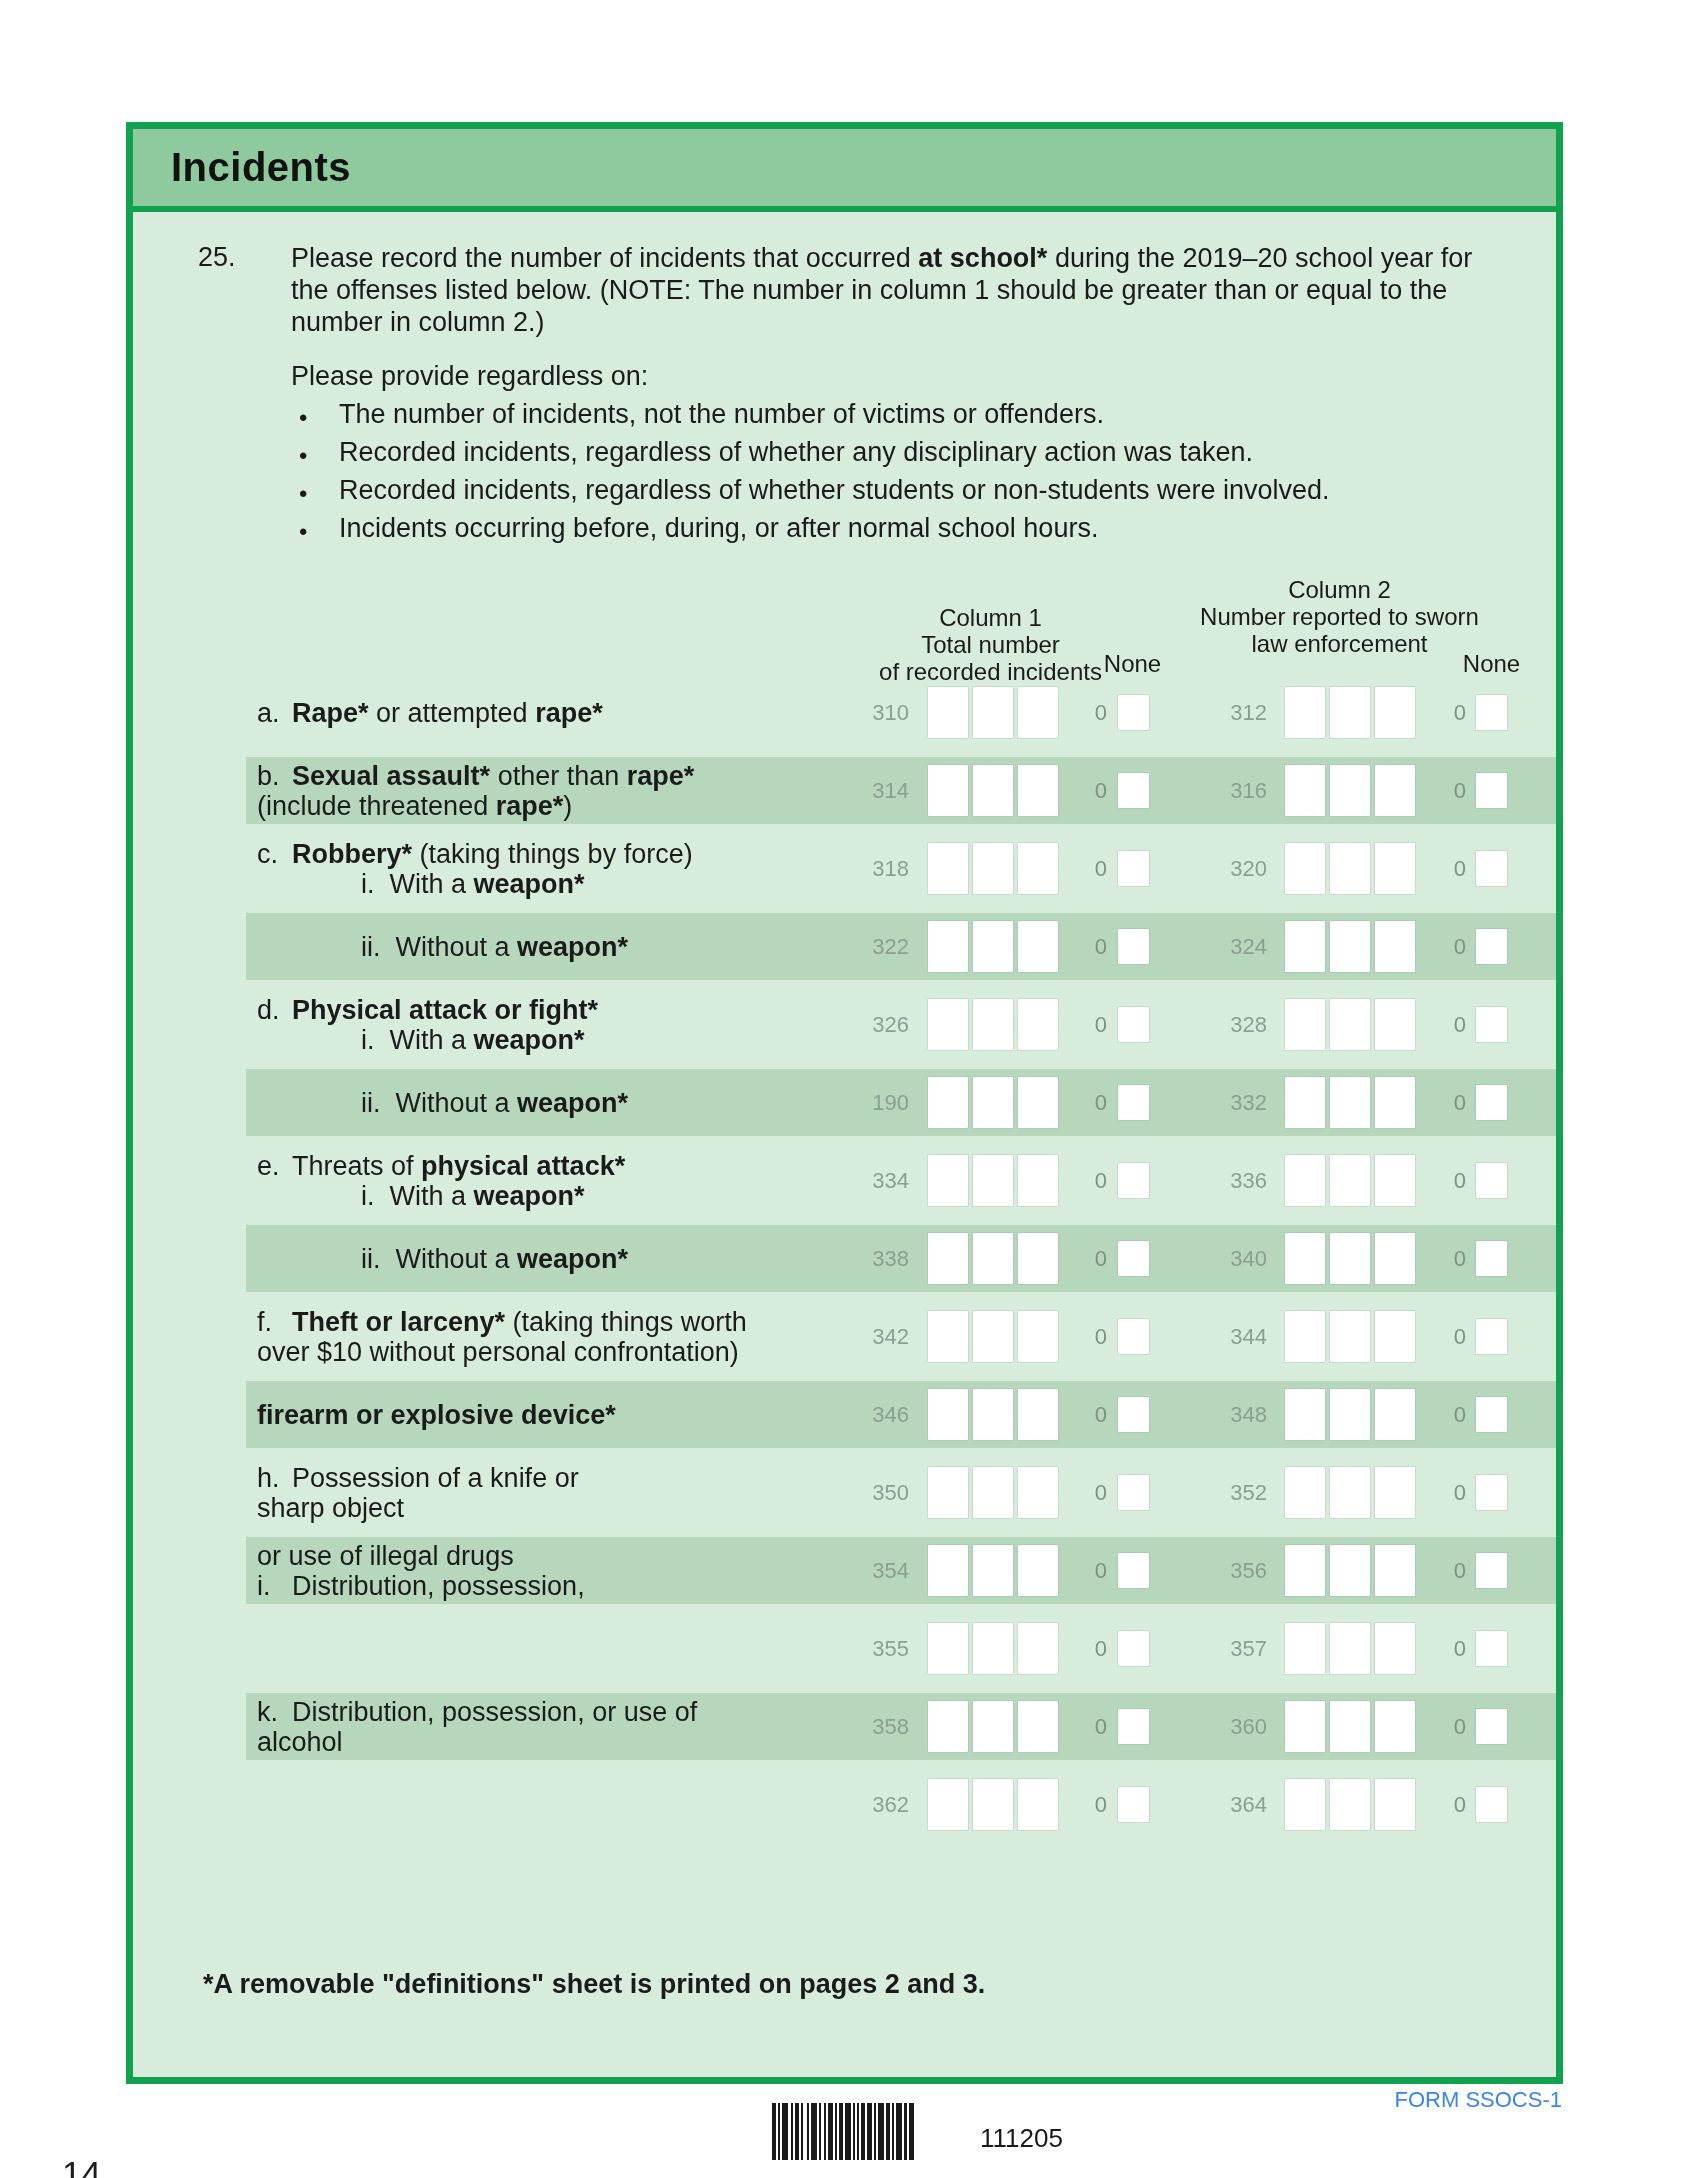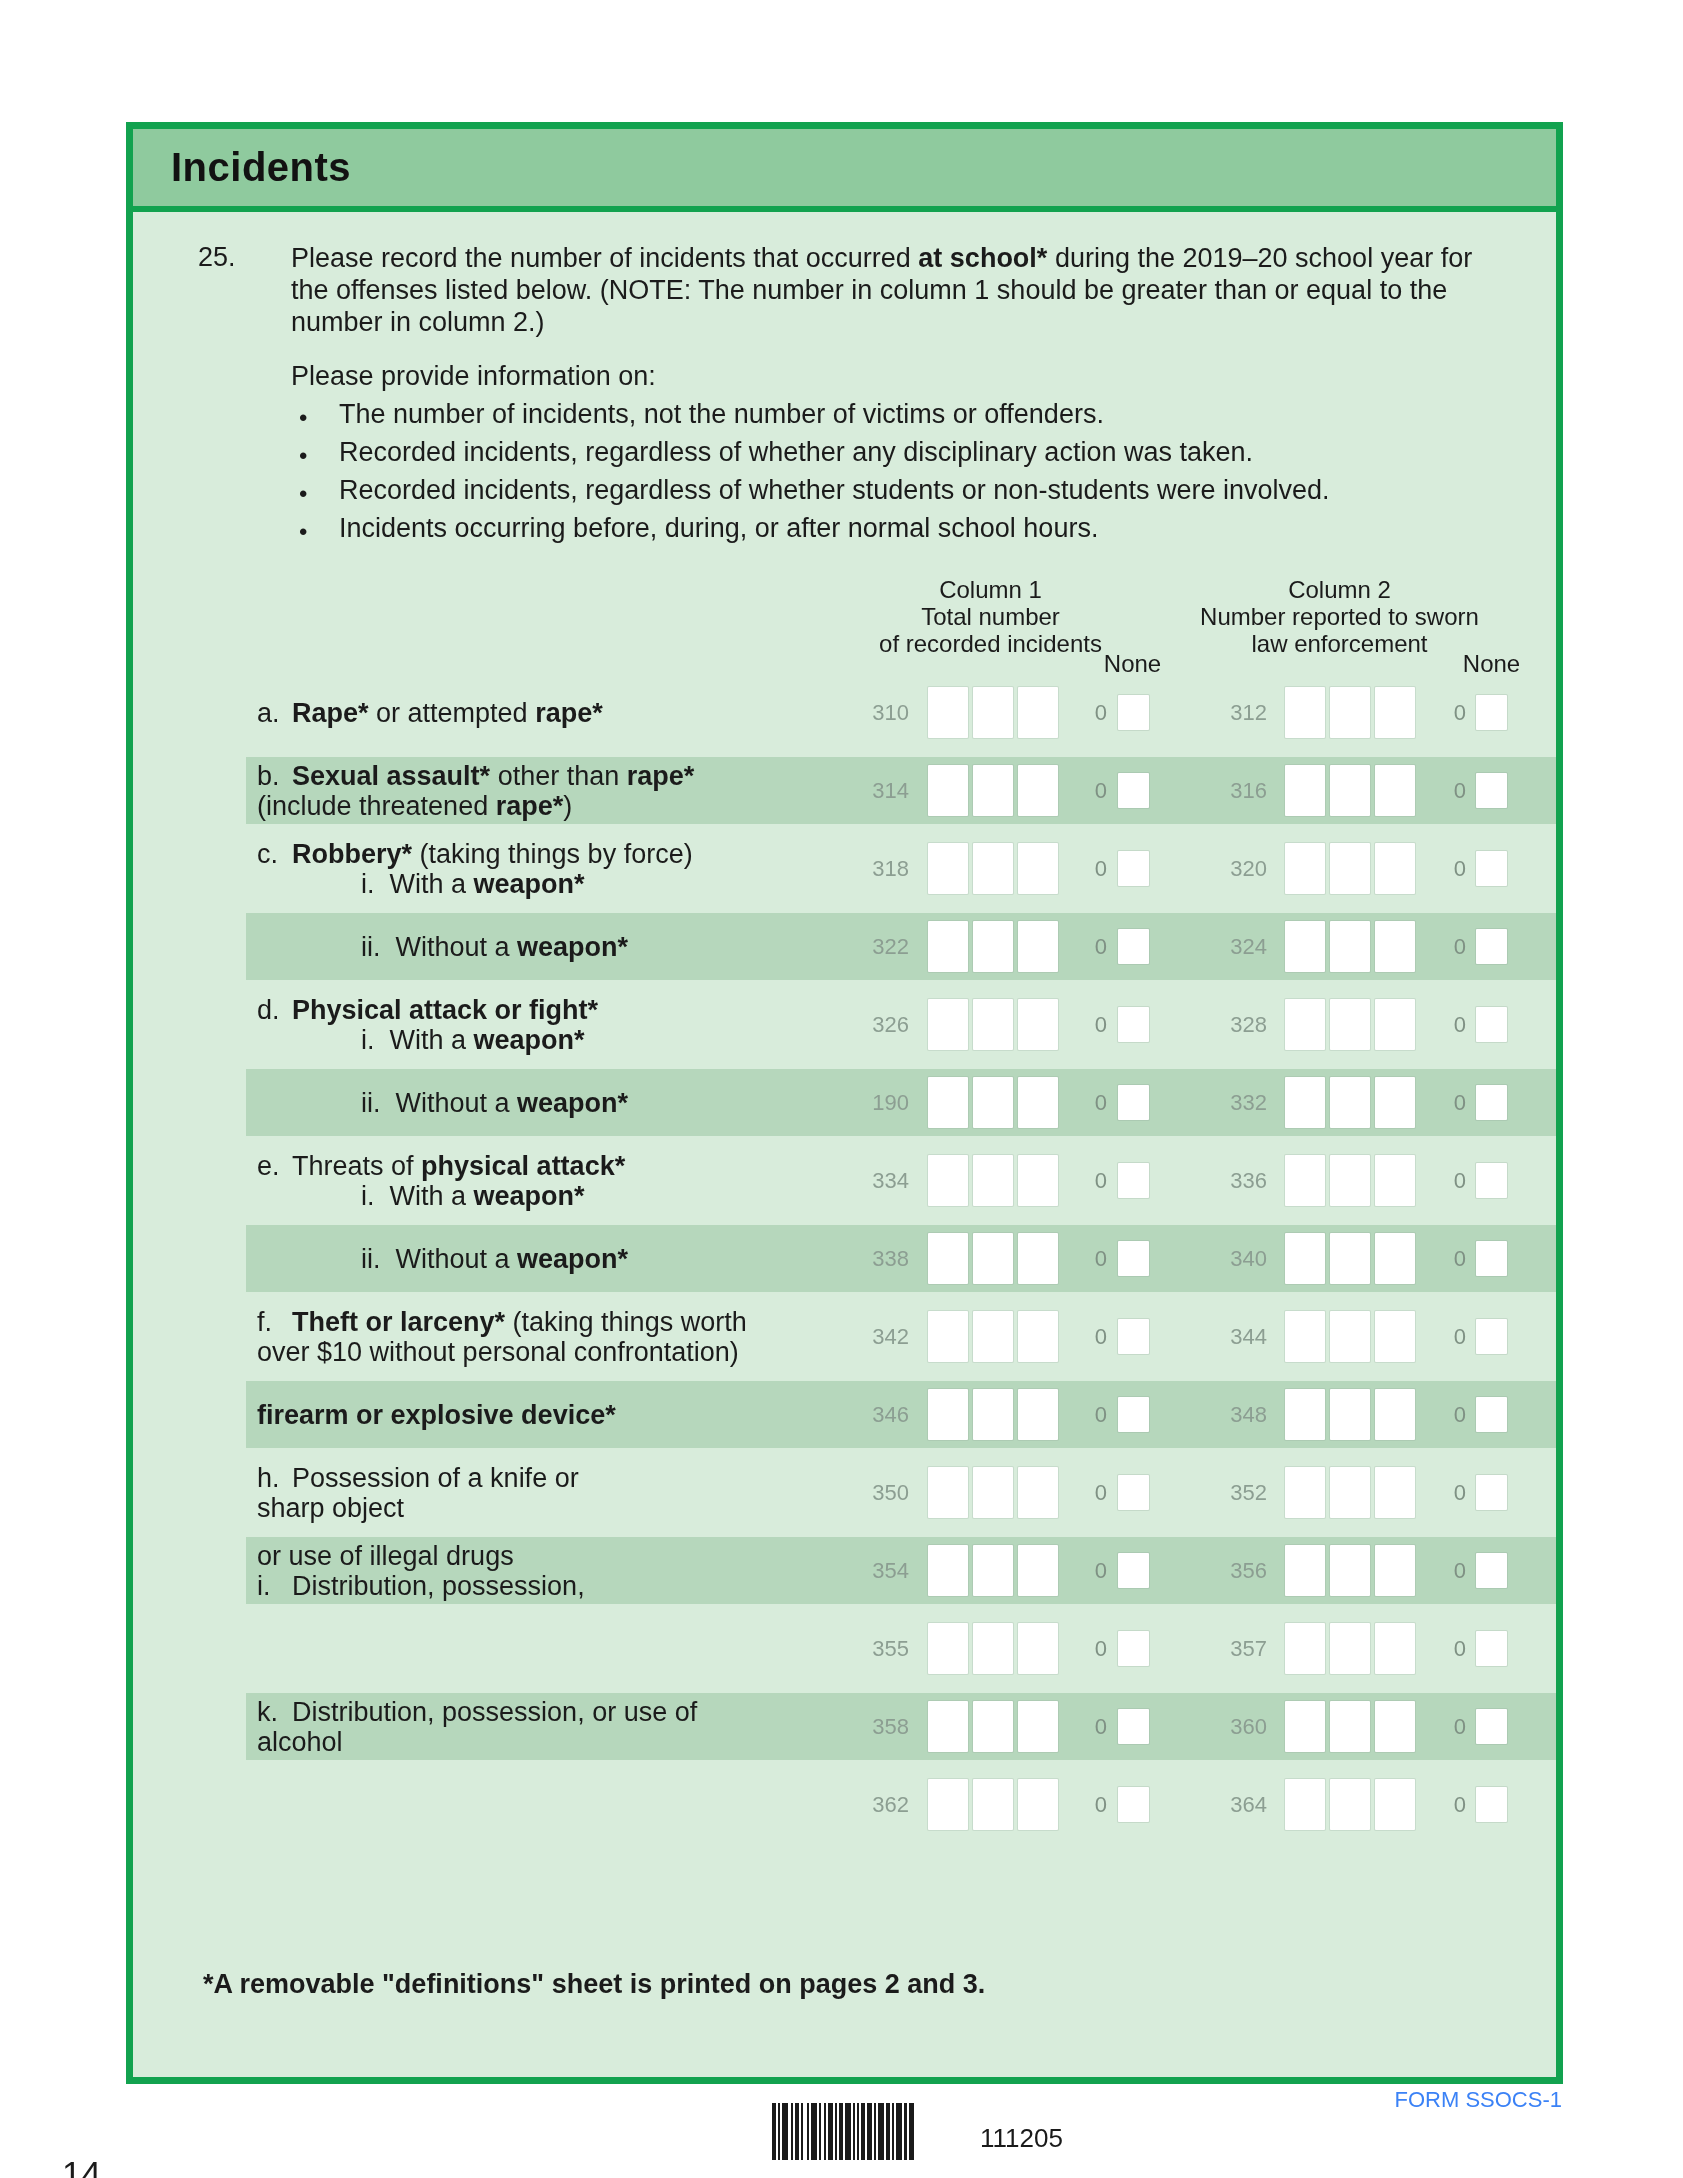--- a/index.html
+++ b/index.html
@@ -16,21 +16,21 @@
   .box-content{position:relative;height:1859px;}
 
   .q-number{position:absolute;left:65px;top:30px;font-size:27px;}
   .q-text{position:absolute;left:158px;top:30px;width:1208px;font-size:27px;line-height:32px;}
   .q-intro{position:absolute;left:158px;top:149px;font-size:27px;}
   .bullets{position:absolute;left:166px;top:187px;width:1188px;}
   .bullet-row{position:relative;height:38px;font-size:27px;line-height:30px;padding-left:40px;}
   .bullet-dot{position:absolute;left:0;top:4px;font-size:24px;}
 
   .col-head{position:absolute;width:297px;text-align:center;font-size:24px;line-height:27px;top:364px;}
-  .col-head-1{left:709px;}
+  .col-head-1{left:709px;margin-top:28px;}
   .col-head-2{left:1058px;}
   .none-label{position:absolute;top:438px;width:63px;text-align:center;font-size:24px;}
   .none-1{left:968px;}
   .none-2{left:1327px;}
 
   .rows{position:absolute;left:0;top:467px;width:1423px;}
   .row{position:relative;height:67px;margin-bottom:11px;}
   .row.striped{background:linear-gradient(to right,transparent 113px,#b6d7bc 113px);}
 
   .labelblock{position:absolute;left:124px;top:0;height:67px;width:584px;
@@ -70,21 +70,21 @@
   <div class="main-box">
 
     <div class="header-band">
       <span class="title">Incidents</span>
     </div>
 
     <div class="box-content">
 
       <div class="q-number">25.</div>
       <div class="q-text" id="q-text"><span>Please record the number of incidents that occurred </span><span class="bseg">at school*</span><span> during the 2019–20 school year for the offenses listed below. (NOTE: The number in column 1 should be greater than or equal to the number in column 2.)</span></div>
-      <div class="q-intro">Please provide information on:</div>
+      <div class="q-intro">Please provide regardless on:</div>
       <div class="bullets" id="bullets">
           <div class="bullet-row"><span class="bullet-dot">•</span><span>The number of incidents, not the number of victims or offenders.</span></div>
           <div class="bullet-row"><span class="bullet-dot">•</span><span>Recorded incidents, regardless of whether any disciplinary action was taken.</span></div>
           <div class="bullet-row"><span class="bullet-dot">•</span><span>Recorded incidents, regardless of whether students or non-students were involved.</span></div>
           <div class="bullet-row"><span class="bullet-dot">•</span><span>Incidents occurring before, during, or after normal school hours.</span></div>
         </div>
 
       <div class="col-head col-head-1">
         <div>Column 1</div>
         <div>Total number</div>

